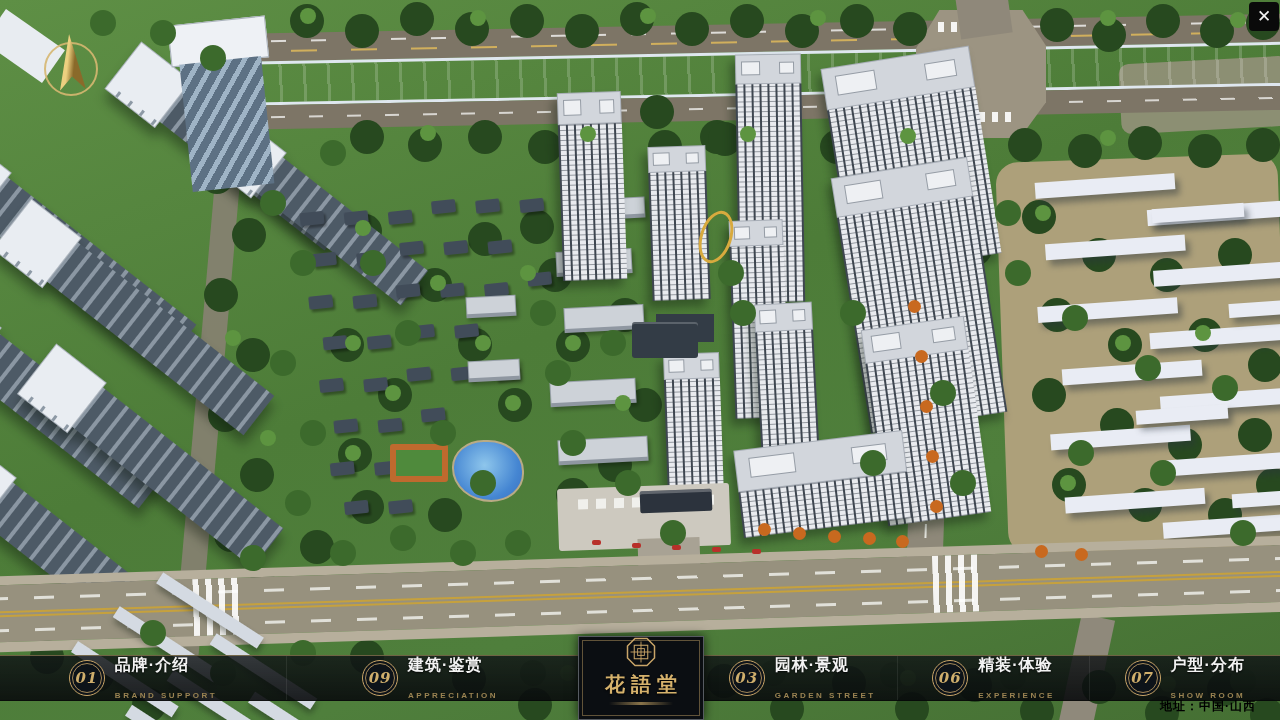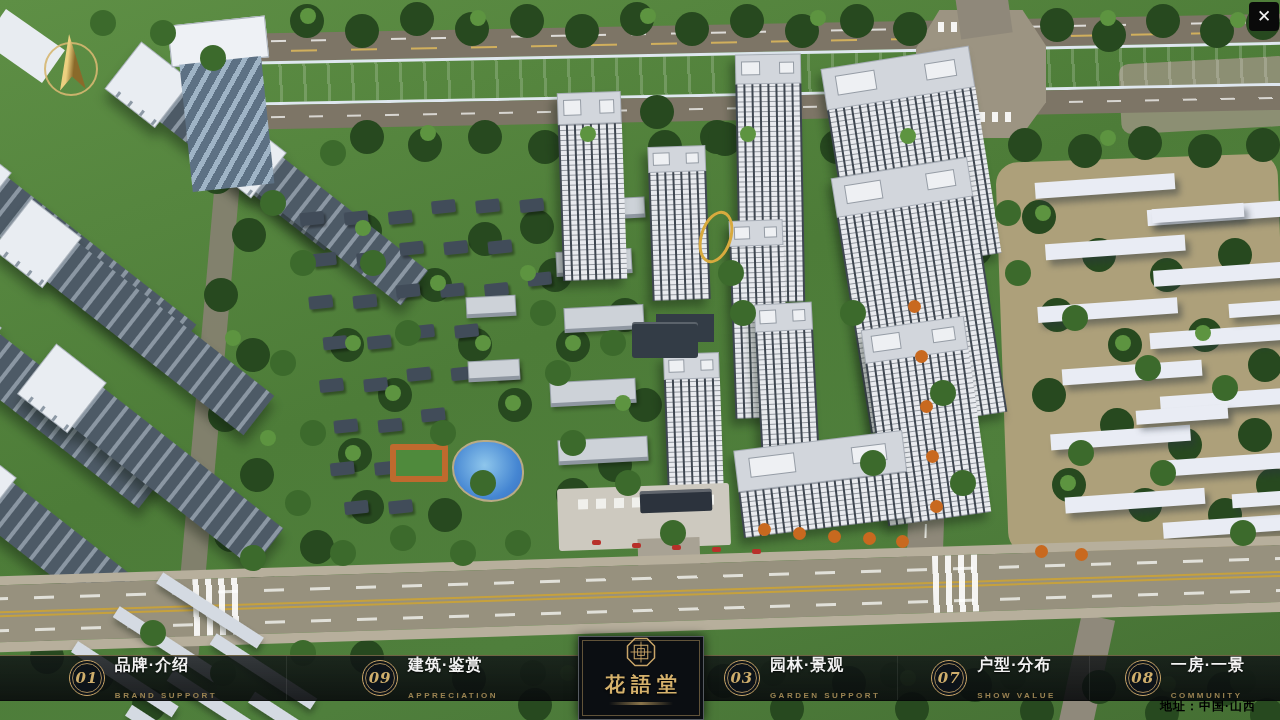--- a/index.html
+++ b/index.html
@@ -315,39 +315,39 @@
       </div>
     </div>
     <div class="mspacer"></div>
     <div class="mgroup">
       <div class="mitem">
         <div class="badge">
             <span>03</span>
           </div>
         <div class="mtext">
             <span class="zh">园林·景观</span>
-            <span class="en">GARDEN SUPPORT</span>
+            <span class="en">GARDEN STREET</span>
+          </div>
+      </div>
+      <div class="mitem">
+        <div class="badge">
+            <span>06</span>
+          </div>
+        <div class="mtext">
+            <span class="zh">精装·体验</span>
+            <span class="en">EXPERIENCE</span>
           </div>
       </div>
       <div class="mitem">
         <div class="badge">
             <span>07</span>
           </div>
         <div class="mtext">
             <span class="zh">户型·分布</span>
-            <span class="en">SHOW VALUE</span>
-          </div>
-      </div>
-      <div class="mitem">
-        <div class="badge">
-            <span>08</span>
-          </div>
-        <div class="mtext">
-            <span class="zh">一房·一景</span>
-            <span class="en">COMMUNITY</span>
+            <span class="en">SHOW ROOM</span>
           </div>
       </div>
     </div>
   </div>
 
   <div class="logopanel">
     <svg width="30" height="30" viewBox="0 0 40 40">
       <polygon points="12,2 28,2 38,12 38,28 28,38 12,38 2,28 2,12" fill="none" stroke="#c9a568" stroke-width="2"></polygon>
       <rect x="11" y="11" width="18" height="18" fill="none" stroke="#c9a568" stroke-width="1.4"></rect>
       <line x1="20" y1="6" x2="20" y2="34" stroke="#c9a568" stroke-width="1.2"></line>

